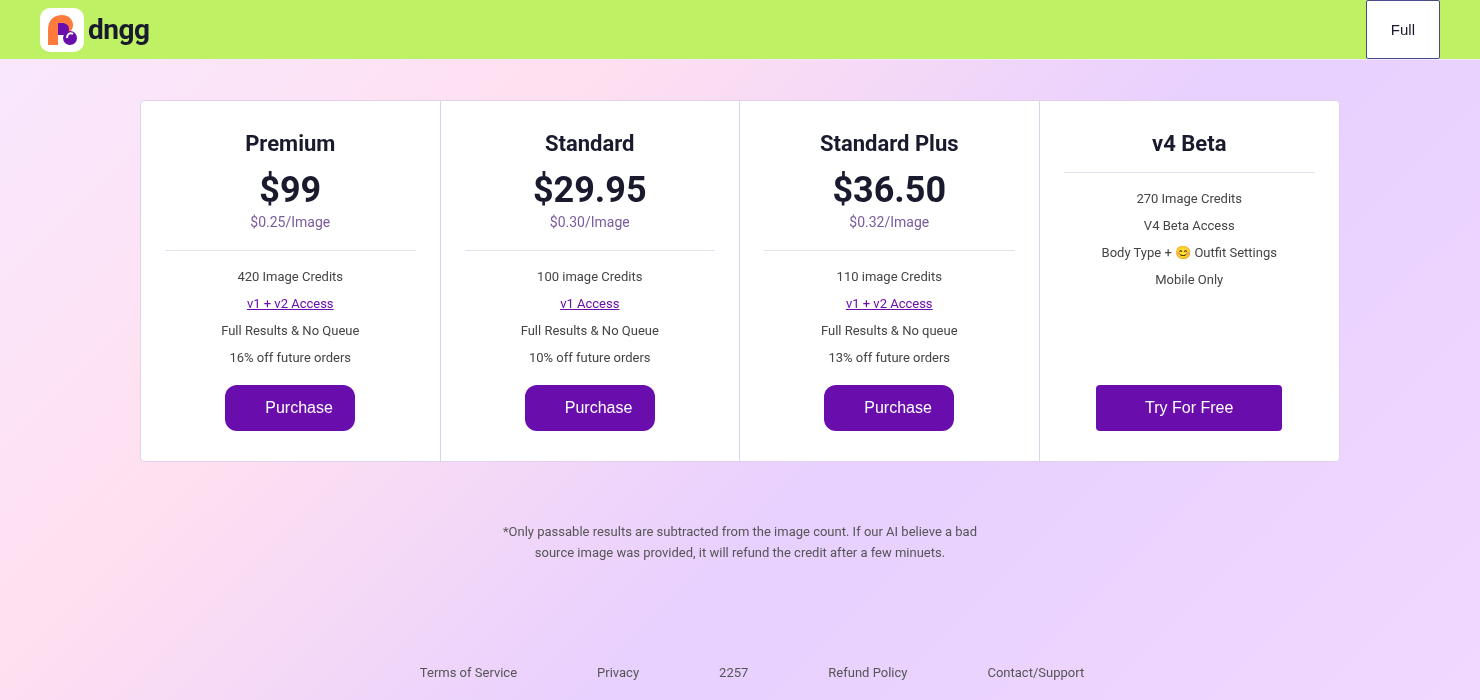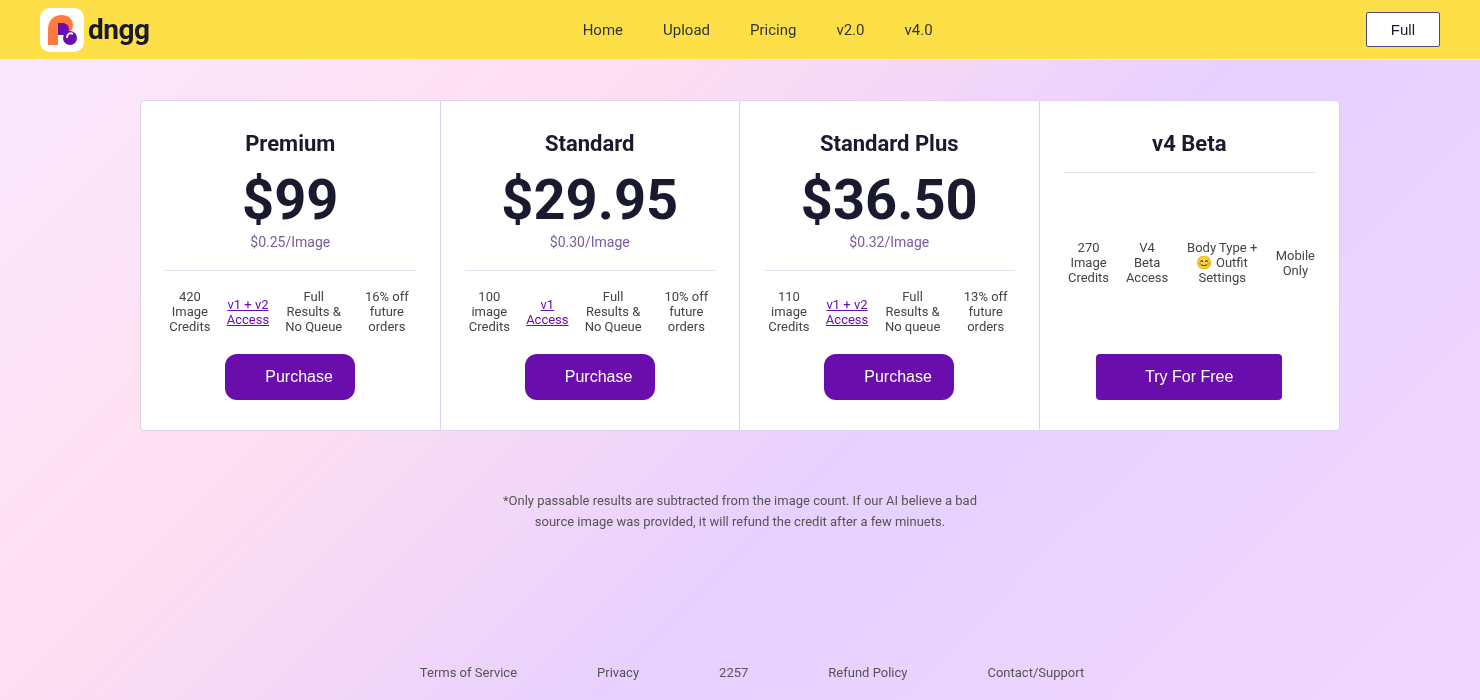--- a/index.html
+++ b/index.html
@@ -10,25 +10,24 @@
     body {
       font-family: -apple-system, BlinkMacSystemFont, 'Segoe UI', Roboto, sans-serif;
       background: linear-gradient(135deg, #f8e8ff 0%, #ffe0f0 30%, #e8d0ff 60%, #f0d8ff 100%);
       min-height: 700px;
       width: 1480px;
     }
 
     
     nav {
       display: flex;
-      align-items: center;
       justify-content: space-between;
       padding: 0 40px;
       height: 60px;
-      background: #fde047;
+      background: #bef264;
       border-bottom: 1px solid #f0e8ff;
     }
     .logo {
       display: flex;
       align-items: center;
       gap: 4px;
     }
     .logo-icon {
       width: 44px;
       height: 44px;
@@ -84,40 +83,40 @@
     .plan:last-child { border-right: none; }
 
     .plan-name {
       font-size: 22px;
       font-weight: 700;
       color: #1a1a2e;
       margin-bottom: 16px;
       text-align: center;
     }
     .plan-price {
-      font-size: 56px;
+      font-size: 36px;
       font-weight: 700;
       color: #1a1a2e;
       line-height: 1;
       margin-bottom: 6px;
     }
     .plan-per-image {
       font-size: 14px;
       color: #7a5c9e;
       margin-bottom: 20px;
     }
     .plan-divider {
       width: 100%;
       height: 1px;
       background: #e8e0f0;
       margin-bottom: 18px;
     }
     .plan-features {
       display: flex;
-      flex-direction: row;
+      flex-direction: column;
       align-items: center;
       gap: 12px;
       width: 100%;
       flex: 1;
     }
     .feature-text {
       font-size: 13px;
       color: #444;
       text-align: center;
     }
@@ -197,27 +196,20 @@
   <div class="logo">
     <svg class="logo-icon" viewBox="0 0 44 44" xmlns="http://www.w3.org/2000/svg">
       <rect width="44" height="44" rx="10" fill="#fff"></rect>
       <path d="M8 22 C8 12 14 7 22 7 C28 7 33 11 33 17 C33 23 28 27 22 27 L18 27 L18 37 L8 37 Z" fill="#ff7a3d"></path>
       <path d="M18 17 L18 27 L22 27 C26 27 29 24.5 29 21 C29 17.5 26 15 22 15 L18 15 Z" fill="#6a0dad"></path>
       <circle cx="30" cy="30" r="7" fill="#6a0dad"></circle>
       <path d="M27 30 C27 26 30 24 33 26" stroke="white" stroke-width="2" fill="none"></path>
     </svg>
     <span class="logo-text">dngg</span>
   </div>
-  <div class="nav-links">
-    <a class="nav-link">Home</a>
-    <a class="nav-link">Upload</a>
-    <a class="nav-link">Pricing</a>
-    <a class="nav-link">v2.0</a>
-    <a class="nav-link">v4.0</a>
-  </div>
   <button class="login-btn">Full</button>
 </nav>
 
 <main>
   <div class="pricing-grid">
 
     <div class="plan">
       <div class="plan-name">Premium</div>
       <div class="plan-price">$99</div>
       <div class="plan-per-image">$0.25/Image</div>

